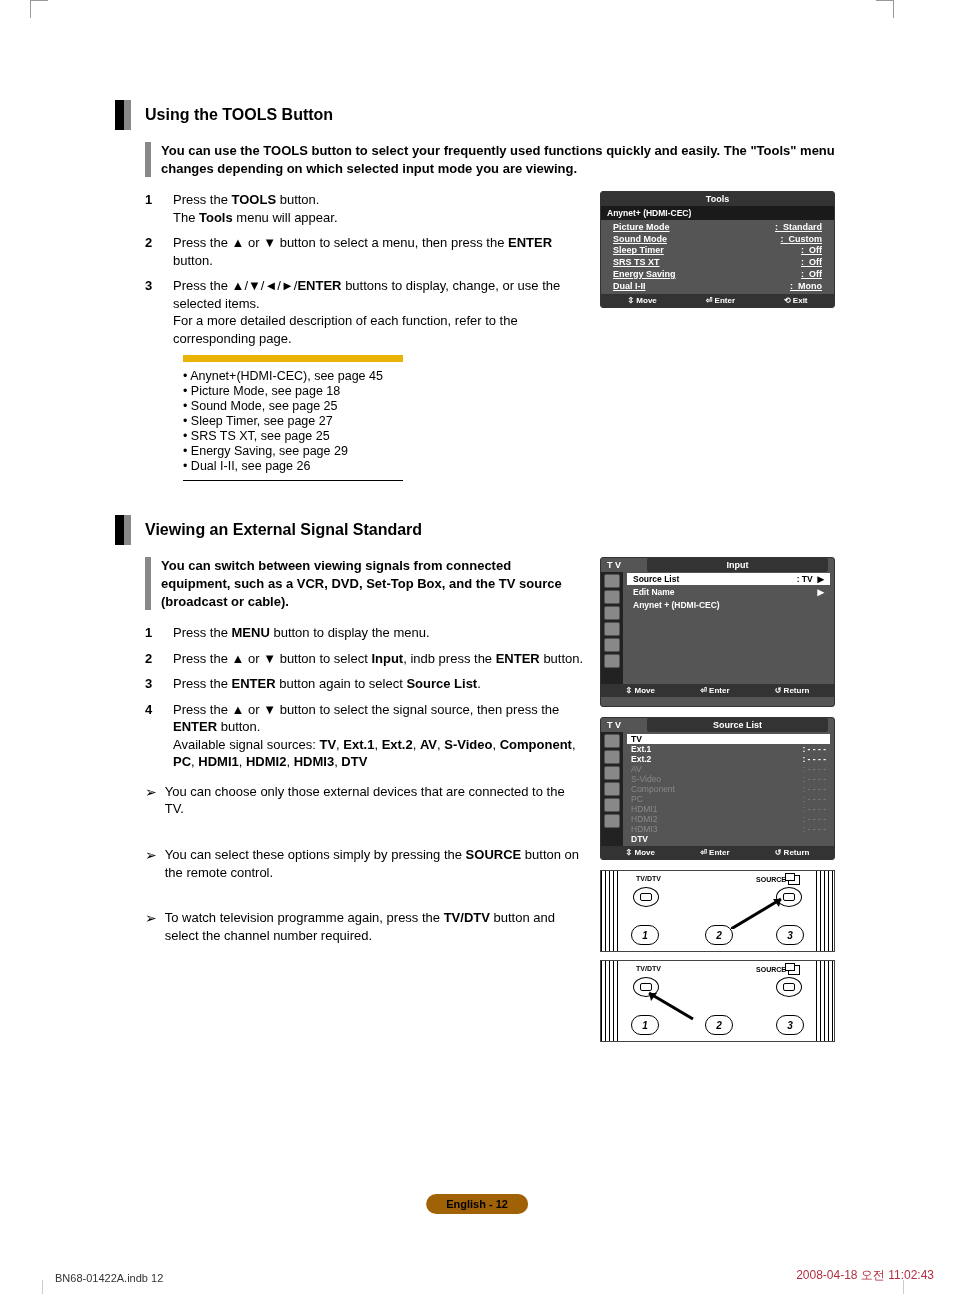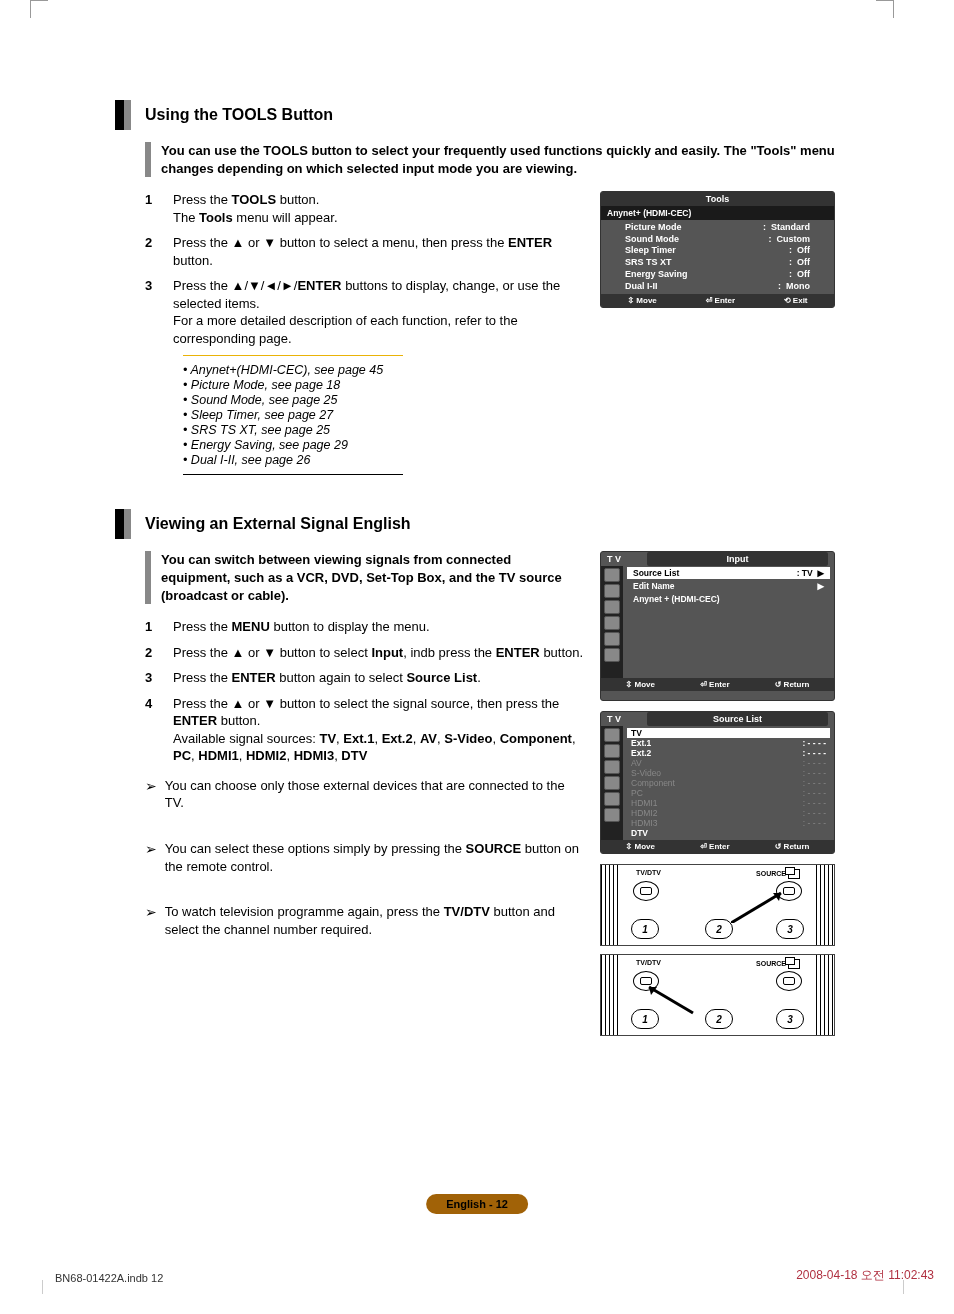--- a/index.html
+++ b/index.html
@@ -31,35 +31,35 @@
     background: linear-gradient(to right, #000 0%, #000 55%, #888 55%, #888 100%);
   }
   .section-title h1 { font-size:16px; font-weight:bold; }
   .section-body { margin-left: 30px; }
   .intro-block { display:flex; align-items:flex-start; gap:10px; margin-bottom:14px;}
   .intro-left-bar { width:6px; background:#888; align-self:stretch; min-height:34px;}
   .intro-text { font-weight:bold; line-height:1.35; flex:1;}
   ol.steps { list-style:none; padding:0; margin:0 0 6px 0; }
   ol.steps li { display:flex; gap:14px; margin-bottom:8px; line-height:1.35;}
   ol.steps .num { font-weight:bold; min-width:14px;}
-  .sub-refs { margin:4px 0 0 38px; border-top:1px solid #eab308; border-bottom:1px solid #000; padding:6px 0; width:220px;font-style:italic;}
+  .sub-refs { margin:4px 0 0 38px; border-top:7px solid #eab308; border-bottom:1px solid #000; padding:6px 0; width:220px;}
   .sub-refs div { margin:1px 0; font-size:12.5px;}
   .note { display:flex; gap:8px; margin:12px 0 0 0; line-height:1.35;}
   .note .arrow { font-size:14px;}
   .b { font-weight:bold; }
 
   
   .osd {
     width:235px; background:#555; border:1px solid #333; color:#fff;
     font-size:9px; margin-bottom:10px; border-radius:3px; overflow:hidden;
     position:relative;
   }
   .osd-title { background:#333; text-align:center; font-weight:bold; padding:2px; font-size:9px;}
   .osd-header2 { background:#1a1a1a; font-weight:bold; padding:2px 6px; font-size:8.5px;}
-  .osd-body { padding:2px 16px; }
+  .osd-body { padding:2px 4px;text-decoration:underline; }
   .osd-row { display:flex; justify-content:space-between; padding:0 8px; line-height:1.3; font-weight:bold;}
   .osd-footer { display:flex; justify-content:space-around; background:#333; padding:2px; font-size:8px; font-weight:bold;}
   .osd-footer span::before { content:""; display:inline-block; vertical-align:middle;}
   .osd-side-layout { display:flex; }
   .osd-sidecol { width:22px; background:#222; display:flex; flex-direction:column; align-items:center; gap:2px; padding:2px 0;}
   .osd-sidecol .ic { width:16px; height:14px; background:#888; border-radius:2px; border:1px solid #555;}
   .osd-main { flex:1; }
   .osd-tv-label { position:absolute; top:2px; left:6px; font-weight:bold; font-size:9px; color:#fff;}
   .osd-menu-item { background:#6a6a6a; margin:1px 4px; padding:1px 6px; font-weight:bold; display:flex; justify-content:space-between; font-size:8.5px;}
   .osd-menu-item.sel { background:#fff; color:#000;}
@@ -188,21 +188,21 @@
             <span><span>⏎</span> <span>Enter</span></span>
             <span><span>⟲</span> <span>Exit</span></span>
           </div>
         </div>
       </div>
     </div>
   </div>
 
   <div class="section-title" style="margin-top:34px;">
     <div class="title-bar"></div>
-    <h1>Viewing an External Signal English</h1>
+    <h1>Viewing an External Signal Standard</h1>
   </div>
   <div class="section-body">
     <div class="two-col">
       <div class="col-left">
         <div class="intro-block">
           <div class="intro-left-bar"></div>
           <div class="intro-text">You can switch between viewing signals from connected equipment, such as a VCR, DVD, Set-Top Box, and the TV source (broadcast or cable).</div>
         </div>
         <ol class="steps">
           <li>

